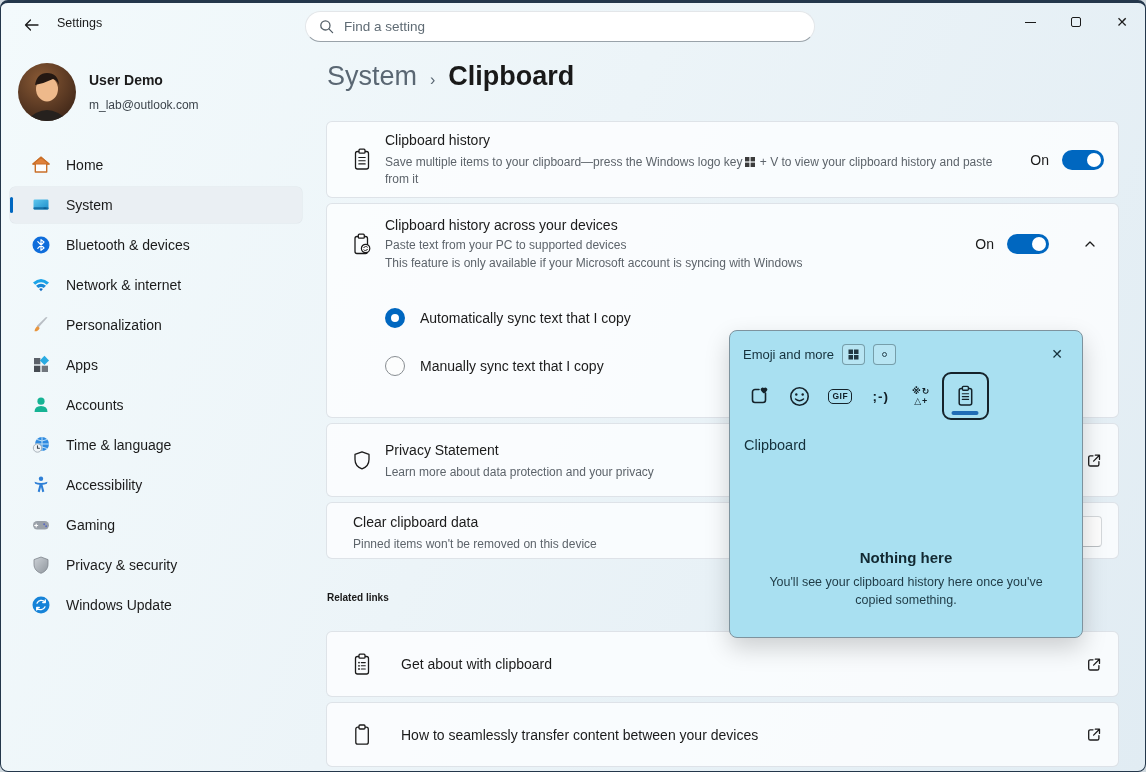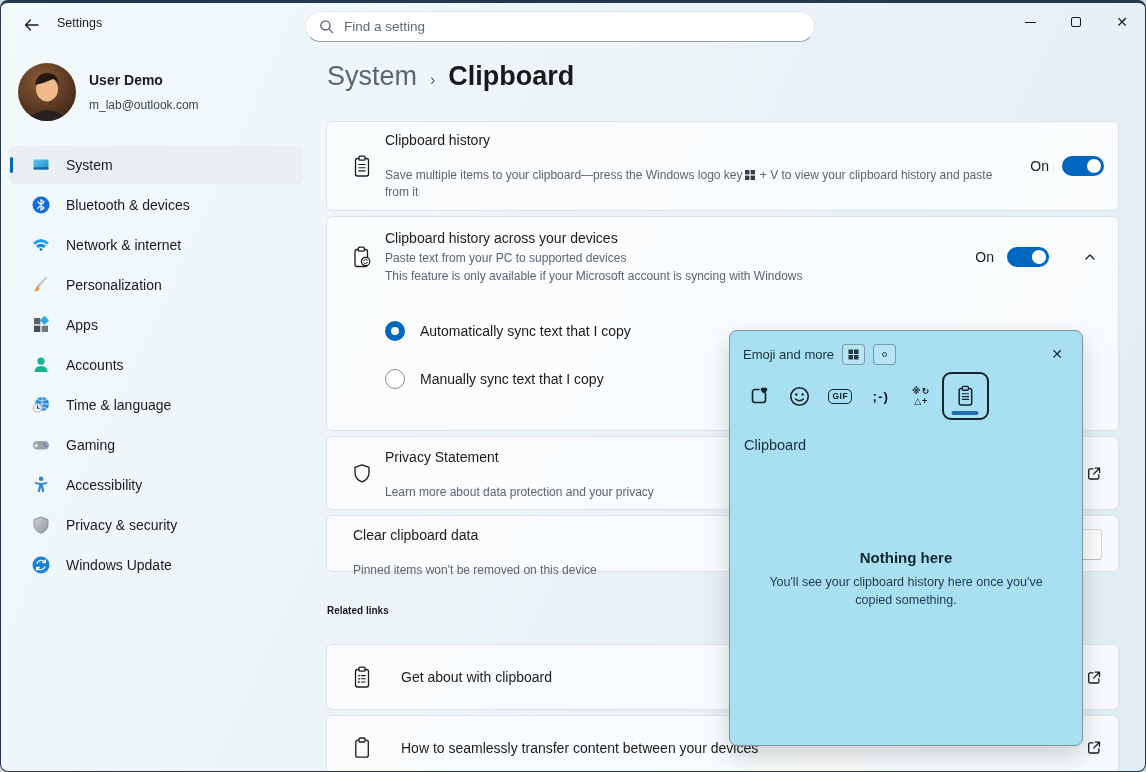--- a/index.html
+++ b/index.html
@@ -41,42 +41,42 @@
   .main { position: absolute; left: 325px; right: 26px; top: 44px; bottom: 0; }
   .breadcrumb { display: flex; align-items: baseline; margin: 14px 0 20px 1px; height: 40px; }
   .crumb-parent { font-size: 27px; font-weight: 500; color: #5a6773; cursor: pointer; }
   .crumb-sep { font-size: 16px; color: #5a6773; margin: 0 13px; }
   .crumb-current { font-size: 27px; font-weight: 600; color: #191919; }
   .card { position: relative; background: rgba(253,254,255,0.82); border: 1px solid rgba(203,210,216,0.6); border-radius: 6px; margin-bottom: 5px; }
   .card-row { display: flex; align-items: center; padding: 10px 14px 10px 12px; }
   .card-icon { width: 46px; display: flex; align-items: center; justify-content: center; flex: 0 0 auto; }
   .card-text { flex: 1; min-width: 0; padding-right: 16px; }
   .card-title { font-size: 14px; color: #1b1b1b; }
-  .card-desc { font-size: 12px; color: #5d646b; margin-top: 19px; line-height: 1.35; }
+  .card-desc { font-size: 12px; color: #5d646b; margin-top: 6px; line-height: 1.35; }
   .winkey-inline { display: inline-block; vertical-align: -1px; margin: 0 2px; }
   .toggle-wrap { display: flex; align-items: center; gap: 13px; flex: 0 0 auto; }
   .toggle-label { font-size: 14px; color: #1b1b1b; }
   .switch { width: 42px; height: 20px; border-radius: 10px; background: #0067c0; position: relative; cursor: pointer; flex: 0 0 auto; }
   .switch::after { content: ''; position: absolute; right: 3px; top: 3px; width: 14px; height: 14px; border-radius: 50%; background: #ffffff; }
   .chevron-btn { width: 28px; height: 28px; margin-left: 14px; display: flex; align-items: center; justify-content: center; cursor: pointer; border-radius: 4px; }
   .expander-body { padding: 10px 0 28px 58px; }
   .radio-row { display: flex; align-items: center; gap: 15px; height: 48px; cursor: pointer; }
   .radio { width: 20px; height: 20px; border-radius: 50%; flex: 0 0 auto; background: #fff; }
   .radio.checked { border: 6px solid #0067c0; }
   .radio.unchecked { border: 1px solid #888d92; background: #fcfdfd; }
   .radio-label { font-size: 14px; color: #1b1b1b; }
   .card-noicon { padding-left: 26px; }
   .clear-btn { position: absolute; right: 16px; top: 13px; width: 96px; height: 31px; background: #fdfdfd; border: 1px solid #d4d8db; border-bottom-color: #b9bec2; border-radius: 4px; cursor: pointer; }
   .ext-link { position: absolute; right: 15px; top: 50%; transform: translateY(-50%); width: 20px; height: 20px; display: flex; align-items: center; justify-content: center; cursor: pointer; }
   .related-heading { font-size: 10px; font-weight: bold; color: #191919; margin: 33px 0 28px 1px; }
   .link-card { height: 66px; display: flex; align-items: center; padding: 0 14px 0 12px; cursor: pointer; }
   .link-label { font-size: 14px; color: #1b1b1b; margin-left: 16px; }
   
   .popup {
-    position: absolute; left: 728px; top: 327px; width: 354px; height: 416px;
+    position: absolute; left: 728px; top: 327px; width: 354px; height: 308px;
     background: #a9e0f1; border: 1px solid #7e939e; border-radius: 8px;
     box-shadow: 0 10px 24px rgba(0,0,0,0.18); z-index: 10; color: #15313c;
   }
   .popup-header { display: flex; align-items: center; padding: 11px 12px 0 13px; }
   .popup-title { font-size: 13px; color: #15313c; }
   .keycap { height: 21px; min-width: 23px; margin-left: 8px; border: 1px solid rgba(21,49,60,0.4); border-radius: 4px; background: rgba(255,255,255,0.18); display: flex; align-items: center; justify-content: center; }
   .dot-key { width: 5px; height: 5px; border: 1.4px solid #2a4450; border-radius: 50%; }
   .popup-close { margin-left: auto; width: 26px; height: 24px; display: flex; align-items: center; justify-content: center; font-size: 14px; color: #15313c; cursor: pointer; border-radius: 4px; }
   .tabs-row { display: flex; align-items: center; padding: 6px 6px 0 9px; }
   .tab { width: 40.5px; height: 47px; display: flex; flex-direction: column; align-items: center; justify-content: center; cursor: pointer; color: #101e26; }
@@ -138,20 +138,29 @@
             <path d="M17 22 q2 -12 12 -12 q11 0 12 12 q-2 -5 -6 -6 q-8 4 -18 6 z" fill="#241812"></path>
           </svg>
       </div>
       <div>
         <div class="profile-name">User Demo</div>
         <div class="profile-email">m_lab@outlook.com</div>
       </div>
     </div>
 
     <div class="nav">
+      <div class="nav-item">
+        <span class="nav-icon">
+            <svg width="20" height="20" viewBox="0 0 20 20">
+              <path d="M10 2.2 L18 9 h-2.3 v8 H4.3 V9 H2 Z" fill="#fdfdfd" stroke="#c96f28" stroke-width="1.4" stroke-linejoin="round"></path>
+              <path d="M10 2.2 L18 9 H2 Z" fill="#e0813a" stroke="#c96f28" stroke-width="1.2" stroke-linejoin="round"></path>
+            </svg>
+          </span>
+        <span>Home</span>
+      </div>
       <div class="nav-item selected">
         <span class="accent-bar"></span>
         <span class="nav-icon">
             <svg width="20" height="20" viewBox="0 0 20 20">
               <defs>
                 <linearGradient id="sysg" x1="0" y1="0" x2="1" y2="1">
                   <stop offset="0%" stop-color="#5fc7ee"></stop>
                   <stop offset="100%" stop-color="#1d8ecb"></stop>
                 </linearGradient>
               </defs>
@@ -217,36 +226,36 @@
               <path d="M4 9 h14 M11 2 v14 M6 4.5 q5 3 10 0 M6 13.5 q5 -3 10 0" stroke="#bfe0f7" stroke-width="1" fill="none"></path>
               <circle cx="6.5" cy="13" r="4.2" fill="#eef3f6" stroke="#9aa4ad" stroke-width=".8"></circle>
               <path d="M6.5 10.8 v2.4 h1.9" stroke="#3b4650" stroke-width="1.1" fill="none" stroke-linecap="round"></path>
             </svg>
           </span>
         <span>Time &amp; language</span>
       </div>
       <div class="nav-item">
         <span class="nav-icon">
             <svg width="20" height="20" viewBox="0 0 20 20">
+              <circle cx="10" cy="3.8" r="2.2" fill="#2e7fd6"></circle>
+              <path d="M3.5 6.8 q6.5 2.4 13 0 l-.7 2 q-2.6 .9 -4.3 1 l1.8 6.8 -2 .6 -1.3 -5.2 -1.3 5.2 -2 -.6 1.8 -6.8 q-1.7 -.1 -4.3 -1 Z" fill="#2e7fd6"></path>
+            </svg>
+          </span>
+        <span>Accessibility</span>
+      </div>
+      <div class="nav-item">
+        <span class="nav-icon">
+            <svg width="20" height="20" viewBox="0 0 20 20">
               <rect x="2" y="6" width="16" height="8.5" rx="4.2" fill="#9aa1a9"></rect>
               <path d="M5.2 9 v3 M3.7 10.5 h3" stroke="#fff" stroke-width="1.1" stroke-linecap="round"></path>
               <circle cx="13.2" cy="9.3" r="1" fill="#5b6bc0"></circle>
               <circle cx="15.2" cy="11.3" r="1" fill="#5b6bc0"></circle>
             </svg>
           </span>
         <span>Gaming</span>
-      </div>
-      <div class="nav-item">
-        <span class="nav-icon">
-            <svg width="20" height="20" viewBox="0 0 20 20">
-              <circle cx="10" cy="3.8" r="2.2" fill="#2e7fd6"></circle>
-              <path d="M3.5 6.8 q6.5 2.4 13 0 l-.7 2 q-2.6 .9 -4.3 1 l1.8 6.8 -2 .6 -1.3 -5.2 -1.3 5.2 -2 -.6 1.8 -6.8 q-1.7 -.1 -4.3 -1 Z" fill="#2e7fd6"></path>
-            </svg>
-          </span>
-        <span>Accessibility</span>
       </div>
       <div class="nav-item">
         <span class="nav-icon">
             <svg width="20" height="20" viewBox="0 0 20 20">
               <defs>
                 <linearGradient id="shg" x1="0" y1="0" x2="1" y2="1">
                   <stop offset="0%" stop-color="#cdd2d7"></stop>
                   <stop offset="100%" stop-color="#8f969d"></stop>
                 </linearGradient>
               </defs>

